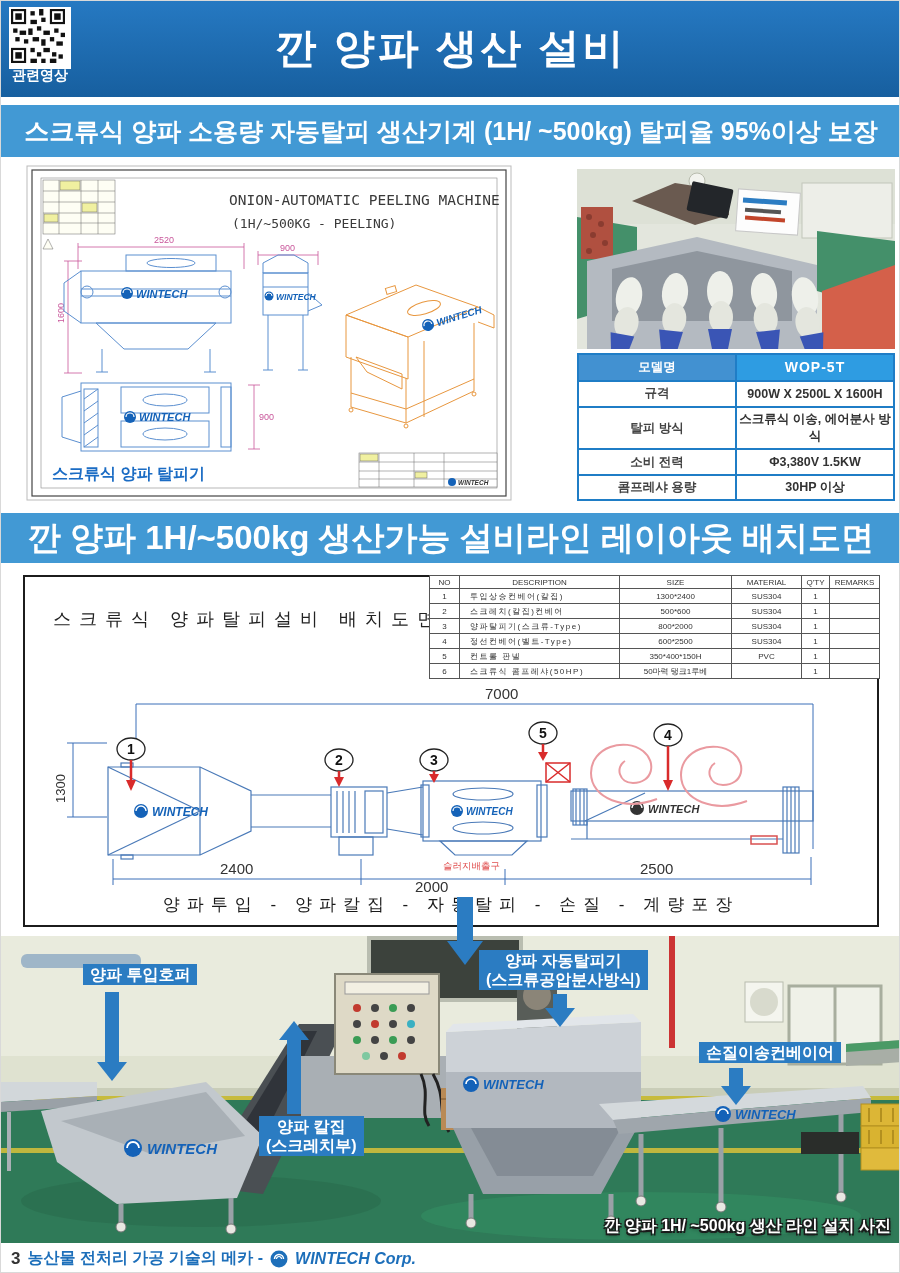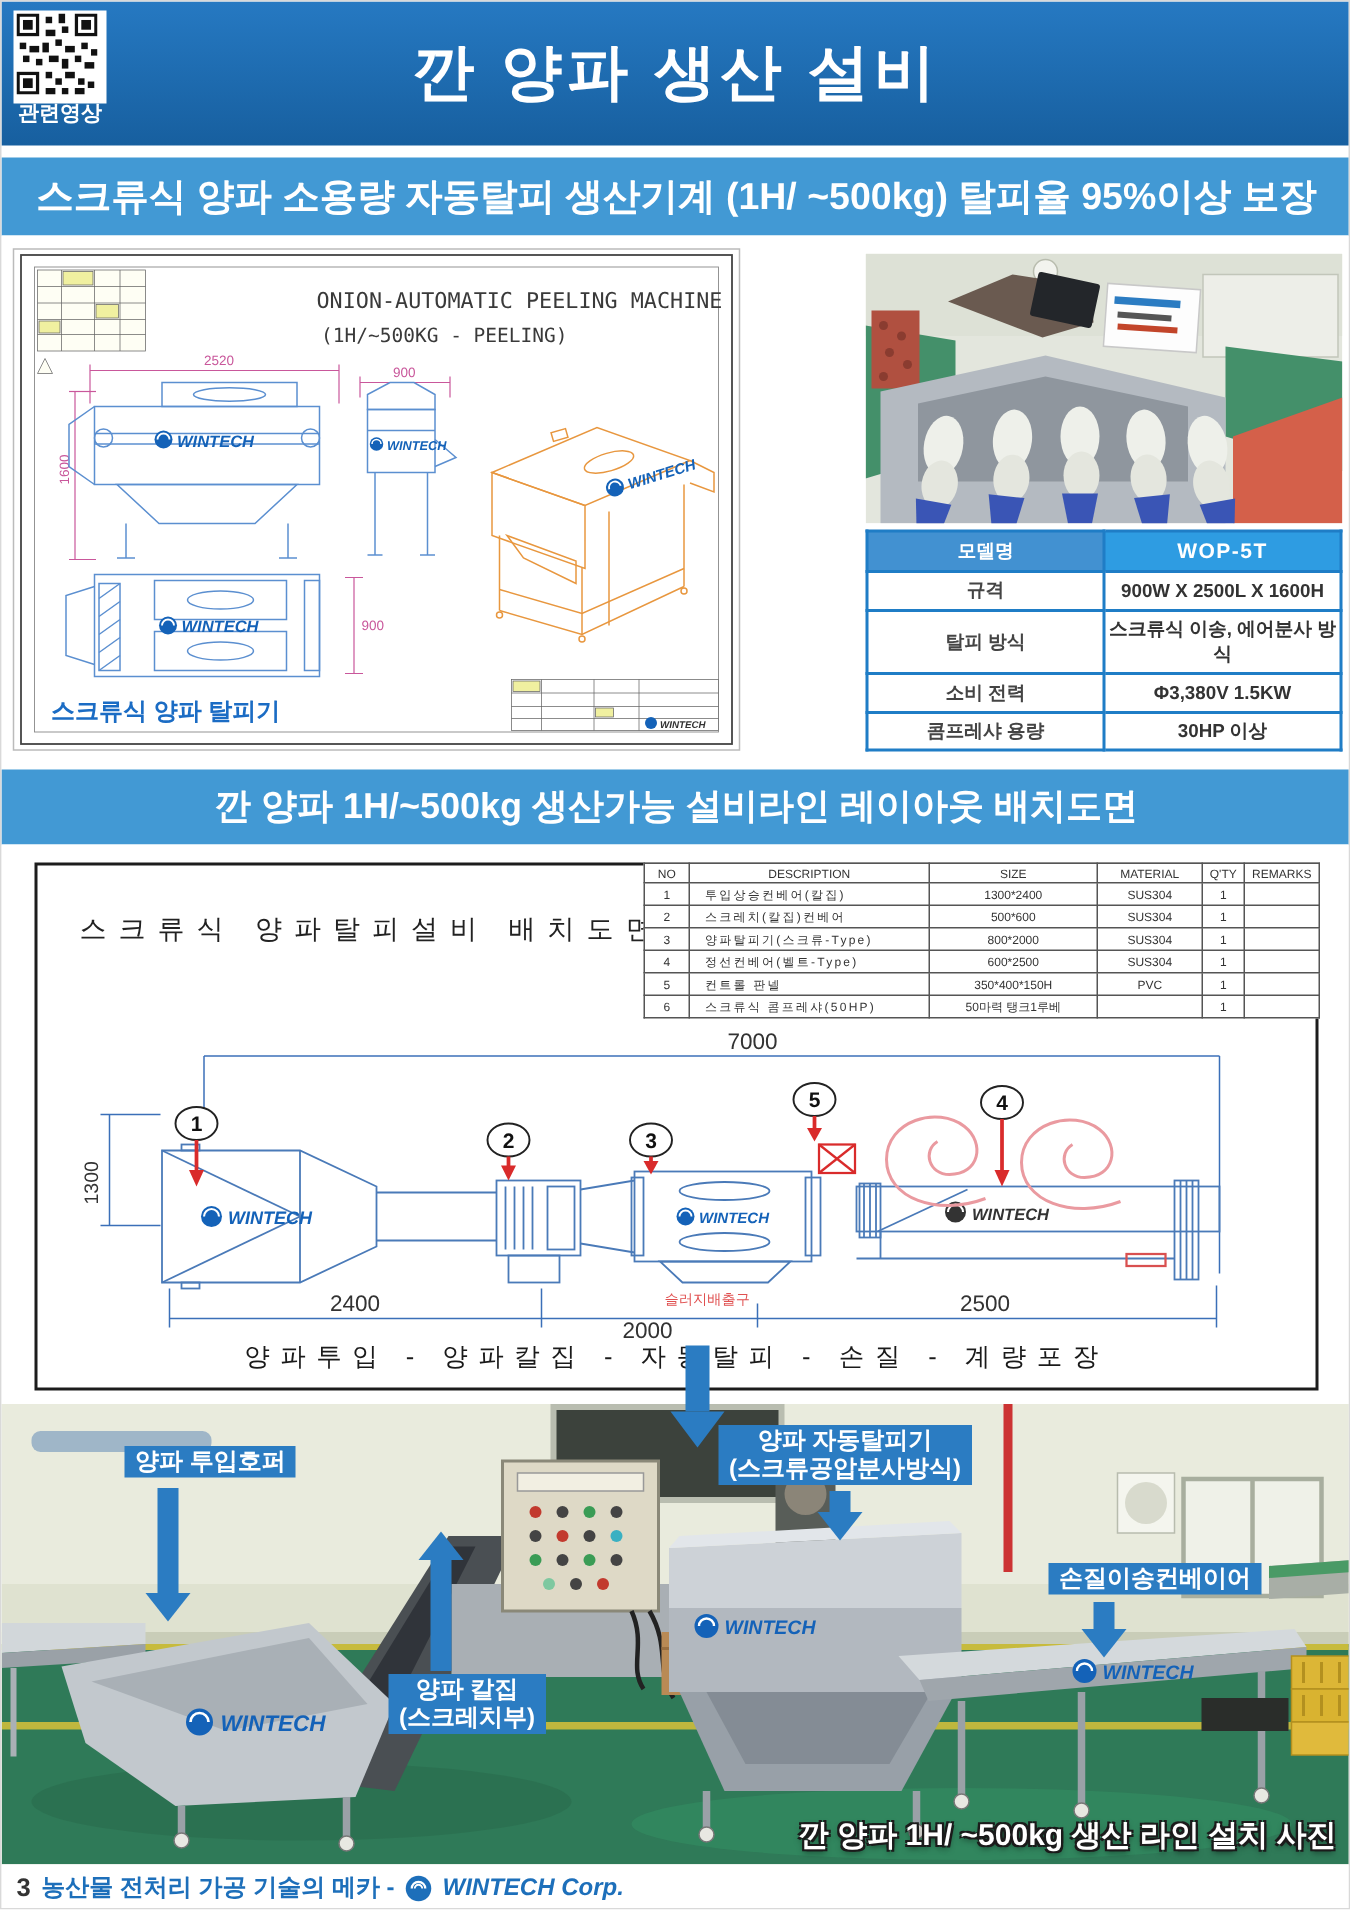--- a/index.html
+++ b/index.html
@@ -7,24 +7,24 @@
         font-family:"Liberation Sans",sans-serif;border:1px solid #d9d9d9;box-sizing:border-box;}
   .abs{position:absolute;}
   
   .header{left:0;top:0;width:900px;height:96px;background:linear-gradient(#2679c2,#175f9f);}
   .qr-box{left:8px;top:6px;width:58px;height:58px;background:#fff;padding:2px;}
   .qr-label{left:0px;top:66px;width:78px;text-align:center;color:#fff;font-weight:bold;font-size:14px;}
   .page-title{left:0;right:0;top:20px;text-align:center;color:#fff;font-size:41px;font-weight:bold;letter-spacing:3px;}
   
   .banner{left:0;width:900px;background:#4299d4;color:#fff;font-weight:bold;text-align:center;}
   .banner1{top:104px;height:52px;line-height:52px;font-size:25px;}
-  .banner2{top:512px;height:50px;line-height:50px;font-size:24px;}
+  .banner2{top:512px;height:50px;line-height:50px;font-size:33px;}
   
   .sec1{left:0;top:156px;width:900px;height:356px;background:#fff;}
-  .drawing{left:7px;top:8px;width:486px;height:296px;}
+  .drawing{left:25px;top:8px;width:486px;height:296px;}
   .photo-top{left:576px;top:12px;width:318px;height:180px;overflow:hidden;}
   
   .spec{left:576px;top:196px;width:318px;height:148px;}
   .spec table{width:100%;height:100%;border-collapse:collapse;table-layout:fixed;}
   .spec td,.spec th{border:2px solid #1f7dc6;font-size:12.5px;text-align:center;vertical-align:middle;padding:1px 2px;}
   .spec th{font-weight:bold;color:#fff;}
   .spec .hl{background:#4291d1;}
   .spec .hv{background:#2e9ce2;font-size:14px;letter-spacing:1px;}
   .spec td.lbl{font-weight:bold;color:#444;width:78px;}
   .spec td.val{color:#333;font-weight:bold;text-align:center;}
@@ -40,21 +40,21 @@
   
   .conn{left:446px;top:896px;width:36px;height:68px;z-index:9;}
   .conn .shaft{position:absolute;left:10px;top:0;width:16px;height:44px;background:#2b7cc2;}
   .conn .head{position:absolute;left:0;top:44px;width:0;height:0;border-left:18px solid transparent;border-right:18px solid transparent;border-top:24px solid #2b7cc2;}
   
   .sec3{left:0;top:935px;width:900px;height:307px;background:#e7e9db;overflow:hidden;}
   .pl{position:absolute;background:#2b7cc2;color:#fff;font-weight:bold;font-size:16px;line-height:1.2;padding:1px 7px;text-align:center;z-index:4;white-space:nowrap;}
   .arrow-v{position:absolute;width:14px;background:#2b7cc2;z-index:4;}
   .arrow-v.down::after{content:"";position:absolute;left:50%;transform:translateX(-50%);top:100%;width:0;height:0;border:15px solid transparent;border-top:19px solid #2b7cc2;border-bottom:0;}
   .arrow-v.up::before{content:"";position:absolute;left:50%;transform:translateX(-50%);bottom:100%;width:0;height:0;border:15px solid transparent;border-bottom:19px solid #2b7cc2;border-top:0;}
-  .photo-caption{position:absolute;right:10px;bottom:6px;color:#fff;font-weight:bold;font-size:20px;z-index:5;
+  .photo-caption{position:absolute;right:10px;bottom:6px;color:#fff;font-weight:bold;font-size:16px;z-index:5;
     text-shadow:-1.5px -1.5px 0 #1b1b1b,1.5px -1.5px 0 #1b1b1b,-1.5px 1.5px 0 #1b1b1b,1.5px 1.5px 0 #1b1b1b,0 2px 4px rgba(0,0,0,.6);}
   
   .footer{left:0;top:1242px;width:900px;height:31px;background:#fff;display:flex;align-items:center;padding-left:10px;box-sizing:border-box;gap:7px;}
   .footer .num{font-size:17px;font-weight:bold;color:#333;}
   .footer .tag{font-size:16px;font-weight:bold;color:#1d6fba;}
   .footer .corp{font-size:16px;font-weight:bold;font-style:italic;color:#1d6fba;}
   svg{display:block;}
   svg text{font-family:"Liberation Sans",sans-serif;}
   .mono{font-family:"DejaVu Sans Mono",monospace;}
 </style>

